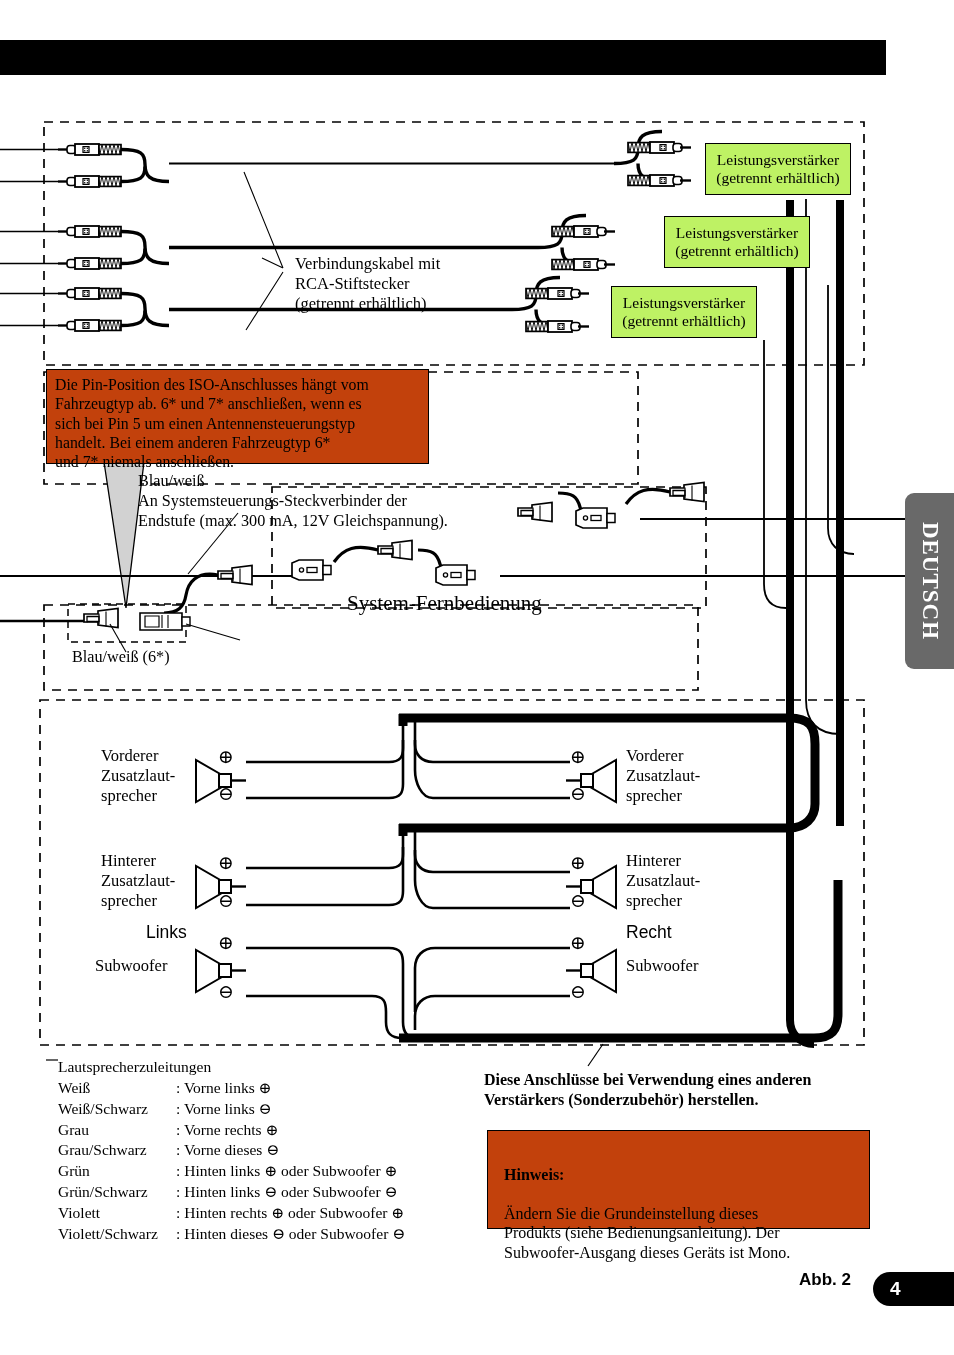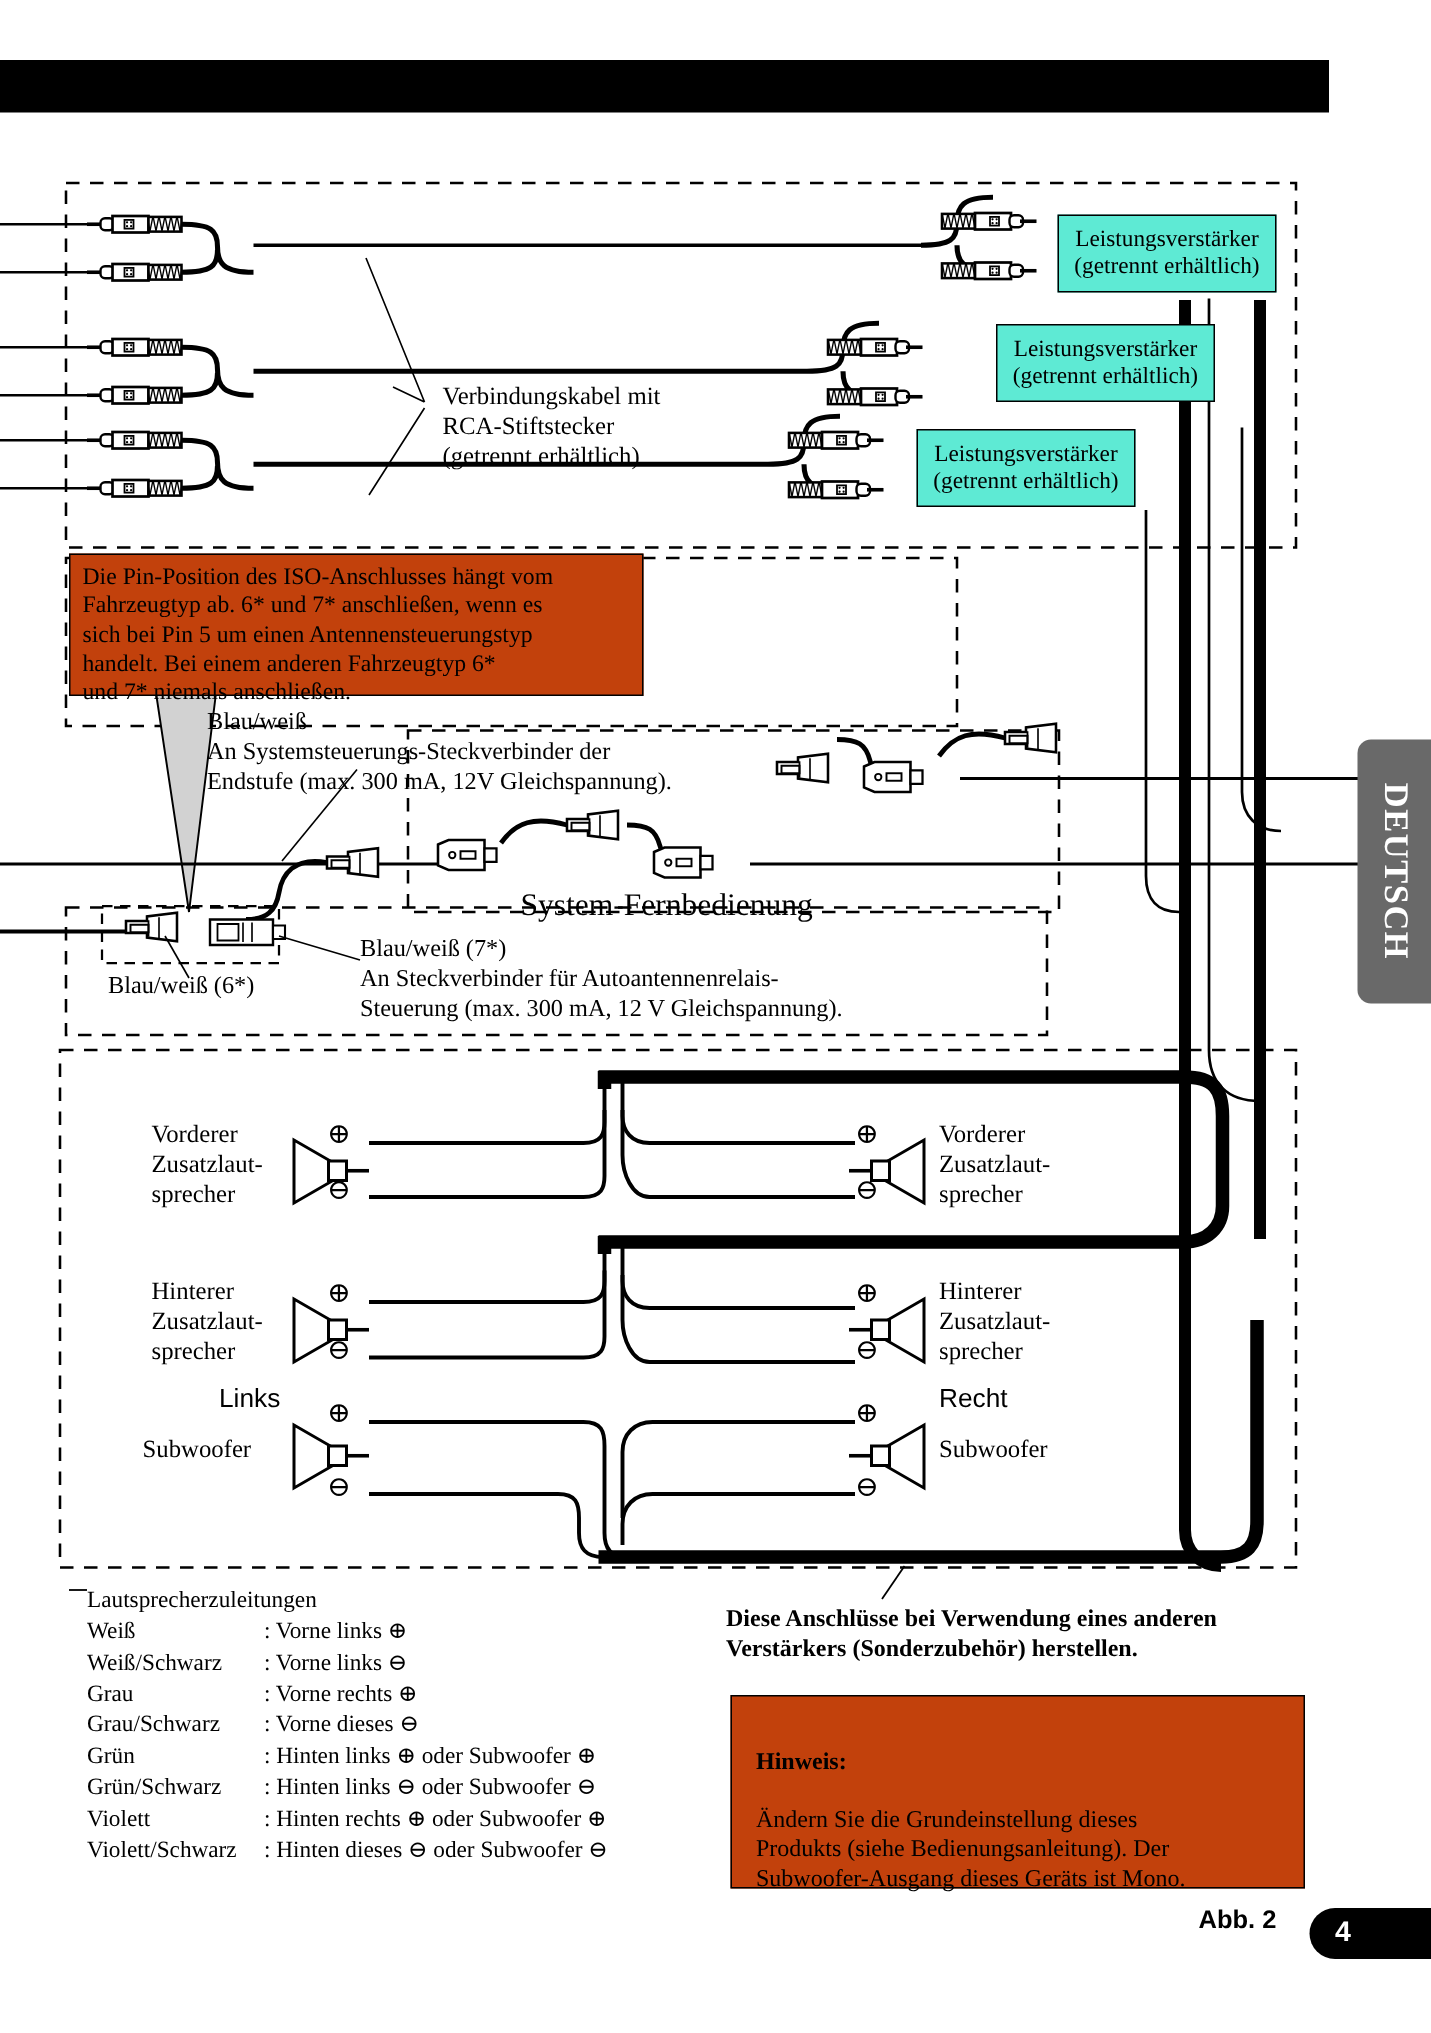--- a/index.html
+++ b/index.html
@@ -7,21 +7,21 @@
        font-family:"Liberation Serif","DejaVu Serif",serif;color:#000;}
   .page{position:absolute;inset:0;}
   #diagram{position:absolute;left:0;top:0;width:954px;height:1355px;}
   .topbar{position:absolute;left:0;top:40px;width:886px;height:35px;background:#000;}
   
   .tx{position:absolute;white-space:pre;line-height:1.20;}
   .serif{font-family:"Liberation Serif","DejaVu Serif",serif;}
   .sans{font-family:"Liberation Sans","DejaVu Sans",sans-serif;}
   .gbox{position:absolute;background:#c2410c;border:1.6px solid #000;box-sizing:border-box;}
   .gbox .inner{padding:5px 8px;line-height:1.22;white-space:pre-line;}
-  .amp{position:absolute;background:#5eead4;border:1.8px solid #000;box-sizing:border-box;
+  .amp{position:absolute;background:#bef264;border:1.8px solid #000;box-sizing:border-box;
        display:flex;align-items:center;justify-content:center;text-align:center;line-height:1.18;}
   .lbl{position:absolute;line-height:1.22;white-space:pre-line;}
   
   .legend{position:absolute;left:58px;top:1057px;font-size:15.5px;line-height:1.345;}
   .legend .hdr{display:block;}
   .legend table{border-collapse:collapse;font-size:15.5px;}
   .legend td{padding:0;vertical-align:top;white-space:pre;line-height:1.345;margin-left:16px;}
   .legend td.c1{width:118px;}
   .legend td.c2{padding-left:0px;}
   
@@ -274,23 +274,20 @@
   </div>
 
   <div class="tx serif lbl" style="left:138px;top:472px;font-size:16.2px;">Blau/weiß
 An Systemsteuerungs-Steckverbinder der
 Endstufe (max. 300 mA, 12V Gleichspannung).</div>
 
   <div class="tx serif lbl" style="left:347px;top:591px;font-size:21px;">System-Fernbedienung</div>
 
   <div class="tx serif lbl" style="left:72px;top:648px;font-size:16.2px;">Blau/weiß (6*)</div>
 
-  <div class="tx serif lbl" style="left:240px;top:623px;font-size:16.2px;">Blau/weiß (7*)
-An Steckverbinder für Autoantennenrelais-
-Steuerung (max. 300 mA, 12 V Gleichspannung).</div>
 
   <div class="tx serif lbl" style="left:101px;top:746px;font-size:16.5px;">Vorderer
 Zusatzlaut-
 sprecher</div>
   <div class="tx serif lbl" style="left:101px;top:851px;font-size:16.5px;">Hinterer
 Zusatzlaut-
 sprecher</div>
   <div class="tx sans lbl" style="left:146px;top:922px;font-size:17.5px;">Links</div>
   <div class="tx serif lbl" style="left:95px;top:956px;font-size:16.5px;">Subwoofer</div>
 
@@ -353,21 +350,21 @@
             <td class="c1">Violett/Schwarz</td>
             <td class="c2">: Hinten dieses ⊖ oder Subwoofer ⊖</td>
           </tr>
         </tbody>
     </table>
   </div>
 
   <div class="tx serif lbl" style="left:484px;top:1070px;font-size:16px;font-weight:bold;">Diese Anschlüsse bei Verwendung eines anderen
 Verstärkers (Sonderzubehör) herstellen.</div>
 
-  <div class="gbox serif" style="left:487px;top:1130px;width:383px;height:129px;font-size:16px;">
+  <div class="gbox serif" style="left:487px;top:1130px;width:383px;height:99px;font-size:16px;">
     <div class="inner" style="padding:14px 16px;">
       <b>Hinweis:</b><br>
       <span>Ändern Sie die Grundeinstellung dieses
 Produkts (siehe Bedienungsanleitung). Der
 Subwoofer-Ausgang dieses Geräts ist Mono.</span>
     </div>
   </div>
 
   <div class="dtab">
     <span>DEUTSCH</span>

